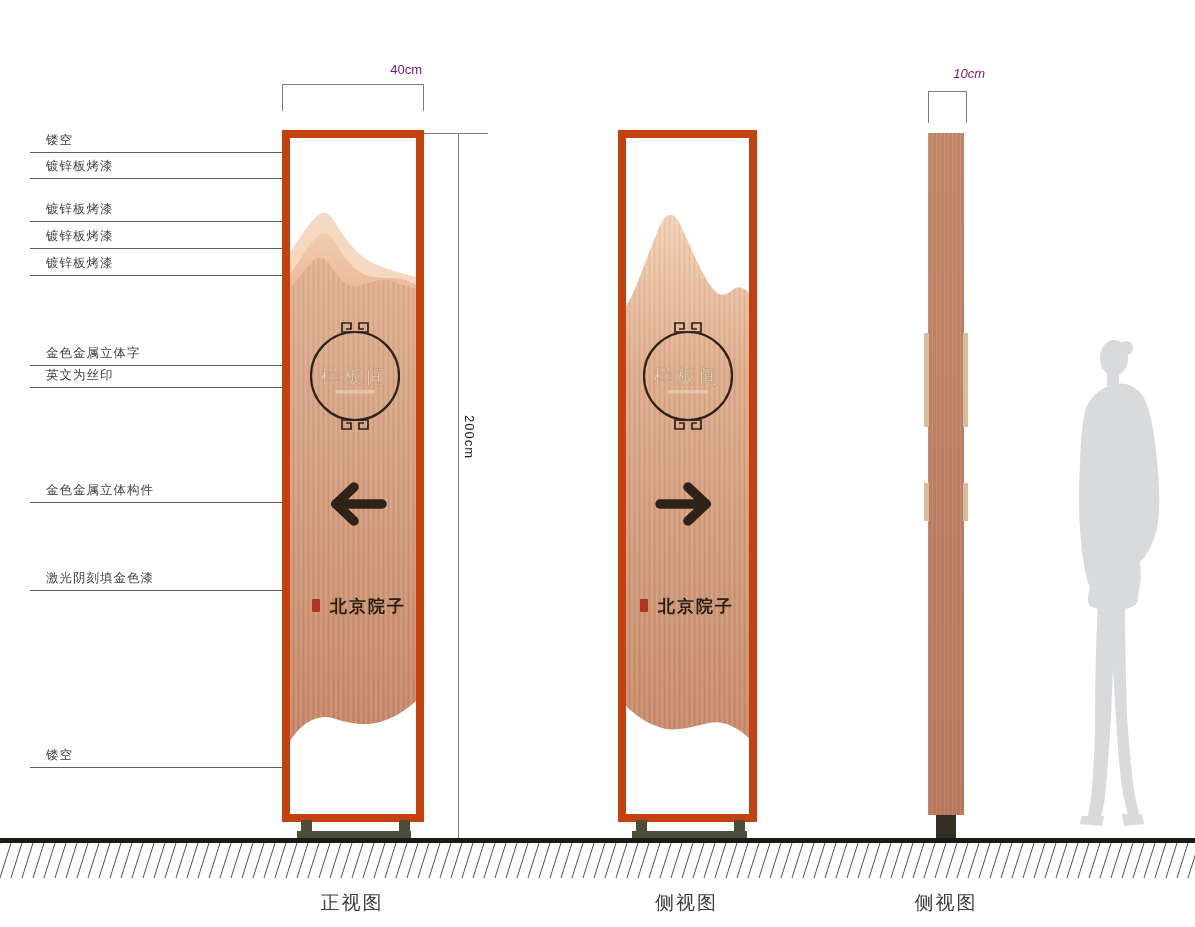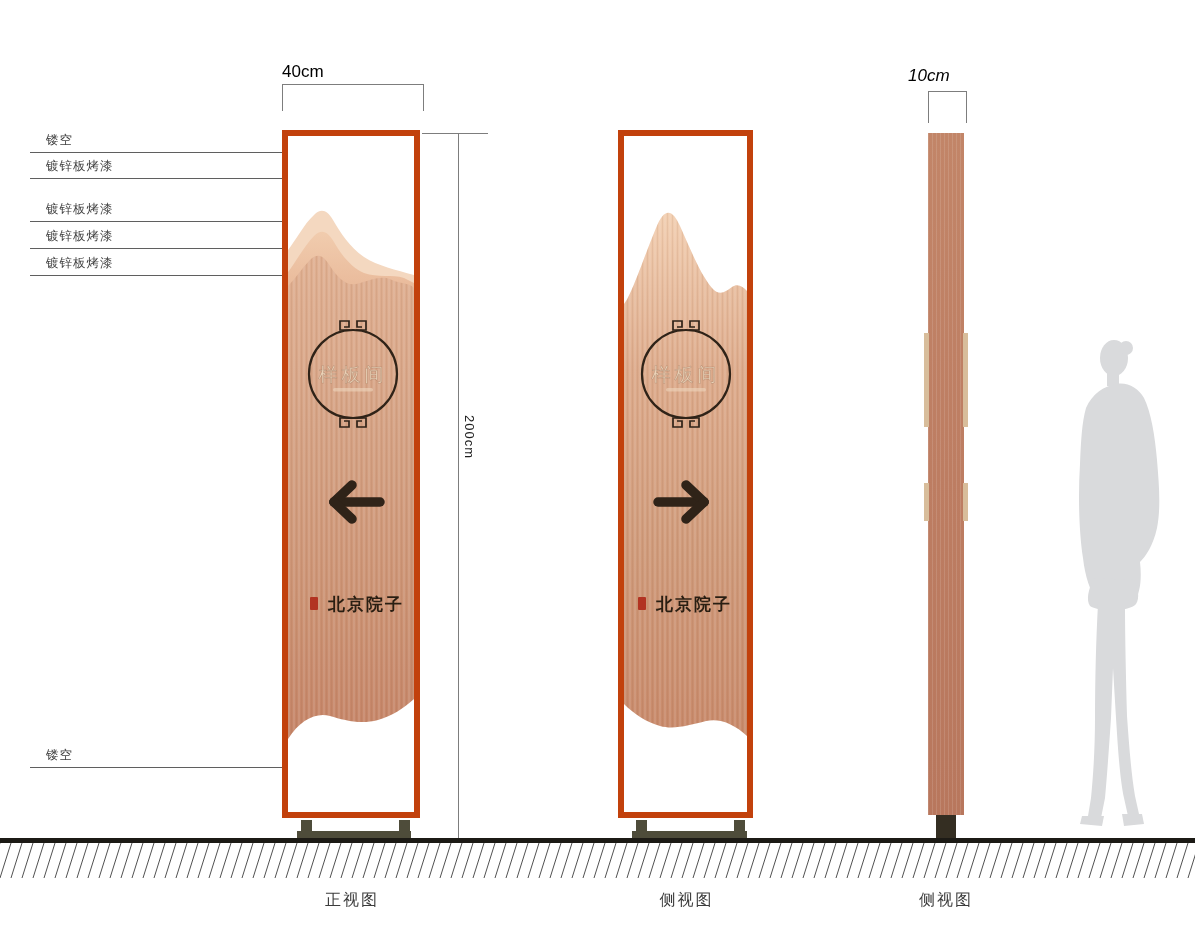--- a/index.html
+++ b/index.html
@@ -16,33 +16,33 @@
   .a4 {top:230px;width:263px;}
   .a5 {top:257px;width:263px;}
   .a6 {top:347px;width:292px;}
   .a7 {top:369px;width:290px;}
   .a8 {top:392px;width:285px;}
   .a9 {top:484px;width:303px;}
   .a10{top:572px;width:270px;}
   .a11{top:749px;width:272px;}
 
   
-  .dim-label{position:absolute;font-size:17px;color:#000000;text-align:left;}
+  .dim-label{position:absolute;font-size:13px;color:#701a75;text-align:right;}
   .dim-bracket{position:absolute;border-top:1px solid #7d7d7d;border-left:1px solid #7d7d7d;border-right:1px solid #7d7d7d;}
   .dimw {left:282px;top:84px;width:140px;height:26px;}
   .dimw-label{left:282px;top:62px;width:140px;}
   .dimd {left:928px;top:91px;width:37px;height:31px;}
   .dimd-label{left:908px;top:66px;width:77px;font-style:italic;}
   .dimh-line{position:absolute;left:458px;top:133px;width:1px;height:710px;background:#7d7d7d;}
   .dimh-tick{position:absolute;left:422px;top:133px;width:66px;height:1px;background:#7d7d7d;}
   .dimh-label{position:absolute;left:462px;top:415px;font-size:13px;color:#1f1f1f;
               writing-mode:vertical-rl;letter-spacing:1px;}
 
   
-  .sign{position:absolute;top:130px;height:676px;border:6px solid #c2410c;background:#fff;}
+  .sign{position:absolute;top:130px;height:676px;border:8px solid #c2410c;background:#fff;}
   .sign-front{left:282px;width:126px;}
   .sign-side{left:618px;width:123px;}
   .sign svg{display:block;}
 
   
   .foot{position:absolute;top:820px;width:11px;height:13px;background:#4e4c3a;}
   .basebar{position:absolute;top:831px;height:9px;background:#4e4c3a;}
   .f1a{left:301px;} .f1b{left:399px;}
   .b1{left:297px;width:114px;}
   .f2a{left:636px;} .f2b{left:734px;}
@@ -56,21 +56,21 @@
   .pstrip{position:absolute;width:5px;background:#d8bd9b;}
   .ps1l{left:924px;top:333px;height:94px;} .ps1r{left:963px;top:333px;height:94px;}
   .ps2l{left:924px;top:483px;height:38px;} .ps2r{left:963px;top:483px;height:38px;}
   .profile-foot{position:absolute;left:936px;top:813px;width:20px;height:28px;background:#342e22;}
 
   
   .ground-line{position:absolute;left:0;top:838px;width:1195px;height:5px;background:#1c1a15;}
   .hatch{position:absolute;left:0;top:843px;}
 
   
-  .caption{position:absolute;top:890px;font-size:16px;color:#3c3c3c;letter-spacing:2px;text-align:center;}
+  .caption{position:absolute;top:890px;font-size:19px;color:#3c3c3c;letter-spacing:2px;text-align:center;}
   .cap1{left:282px;width:140px;} .cap2{left:618px;width:137px;} .cap3{left:878px;width:136px;}
 
   
   .person{position:absolute;left:1038px;top:336px;}
 </style>
 </head>
 <body>
 
 <div class="canvas">
 
@@ -81,20 +81,32 @@
       <span>镀锌板烤漆</span>
     </div>
   <div class="ann a3">
       <span>镀锌板烤漆</span>
     </div>
   <div class="ann a4">
       <span>镀锌板烤漆</span>
     </div>
   <div class="ann a5">
       <span>镀锌板烤漆</span>
+    </div>
+  <div class="ann a6">
+      <span>金色金属立体字</span>
+    </div>
+  <div class="ann a7">
+      <span>英文为丝印</span>
+    </div>
+  <div class="ann a9">
+      <span>金色金属立体构件</span>
+    </div>
+  <div class="ann a10">
+      <span>激光阴刻填金色漆</span>
     </div>
   <div class="ann a11">
       <span>镂空</span>
     </div>
 
   <div class="dim-label dimw-label">40cm</div>
   <div class="dim-bracket dimw"></div>
 
   <div class="dim-label dimd-label">10cm</div>
   <div class="dim-bracket dimd"></div>

